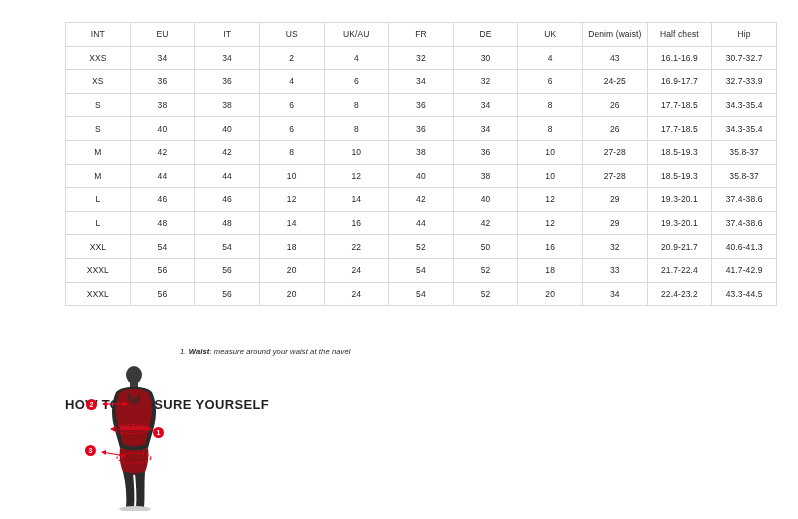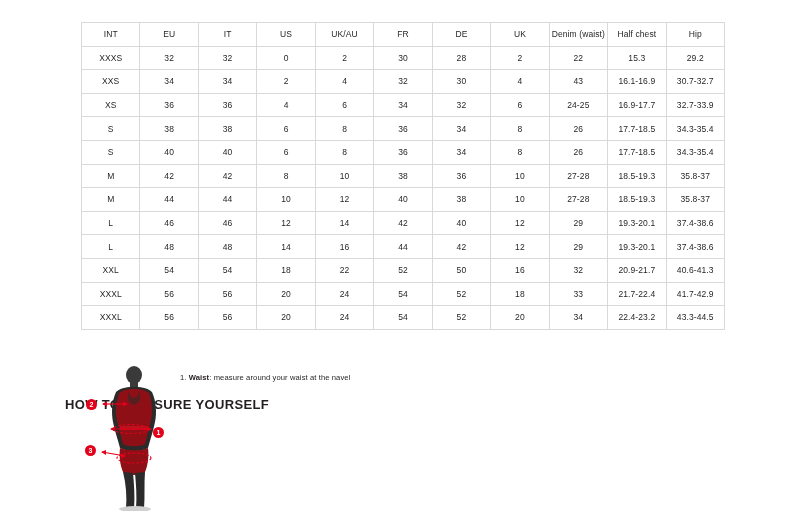--- a/index.html
+++ b/index.html
@@ -22,23 +22,22 @@
   }
   
   .table-wrap {
     position: absolute;
     left: 65px;
     top: 22px;
     width: 668px;
   }
   table.size-table {
     border-collapse: collapse;
-    width: 644px;
+    width: 712px;
     table-layout: fixed;
-    margin-left: 16px;
   }
   table.size-table td,
   table.size-table th {
     border: 1px solid #d9d9d9;
     height: 22.6px;
     text-align: center;
     vertical-align: middle;
     font-size: 8.5px;
     font-weight: normal;
     color: #231f20;
@@ -63,22 +62,23 @@
   .figure {
     position: absolute;
     left: 85px;
     top: 366px;
     width: 110px;
     height: 145px;
   }
   .notes {
     position: absolute;
     left: 180px;
-    top: 372px;
+    top: 346px;
     width: 420px;
+    font-style: italic;
   }
   .note {
     font-size: 7.6px;
     line-height: 11px;
     margin-bottom: 11px;
     color: #231f20;
     letter-spacing: 0.1px;
   }
   .note b { font-weight: bold; }
   .note .num { font-weight: normal; }
@@ -118,33 +118,20 @@
             <th>FR</th>
             <th>DE</th>
             <th>UK</th>
             <th>Denim (waist)</th>
             <th>Half chest</th>
             <th>Hip</th>
           </tr>
       </thead>
       <tbody id="body-rows">
           <tr>
-            <td>XXXS</td>
-            <td>32</td>
-            <td>32</td>
-            <td>0</td>
-            <td>2</td>
-            <td>30</td>
-            <td>28</td>
-            <td>2</td>
-            <td>22</td>
-            <td>15.3</td>
-            <td>29.2</td>
-          </tr>
-          <tr>
             <td>XXS</td>
             <td>34</td>
             <td>34</td>
             <td>2</td>
             <td>4</td>
             <td>32</td>
             <td>30</td>
             <td>4</td>
             <td>43</td>
             <td>16.1-16.9</td>

